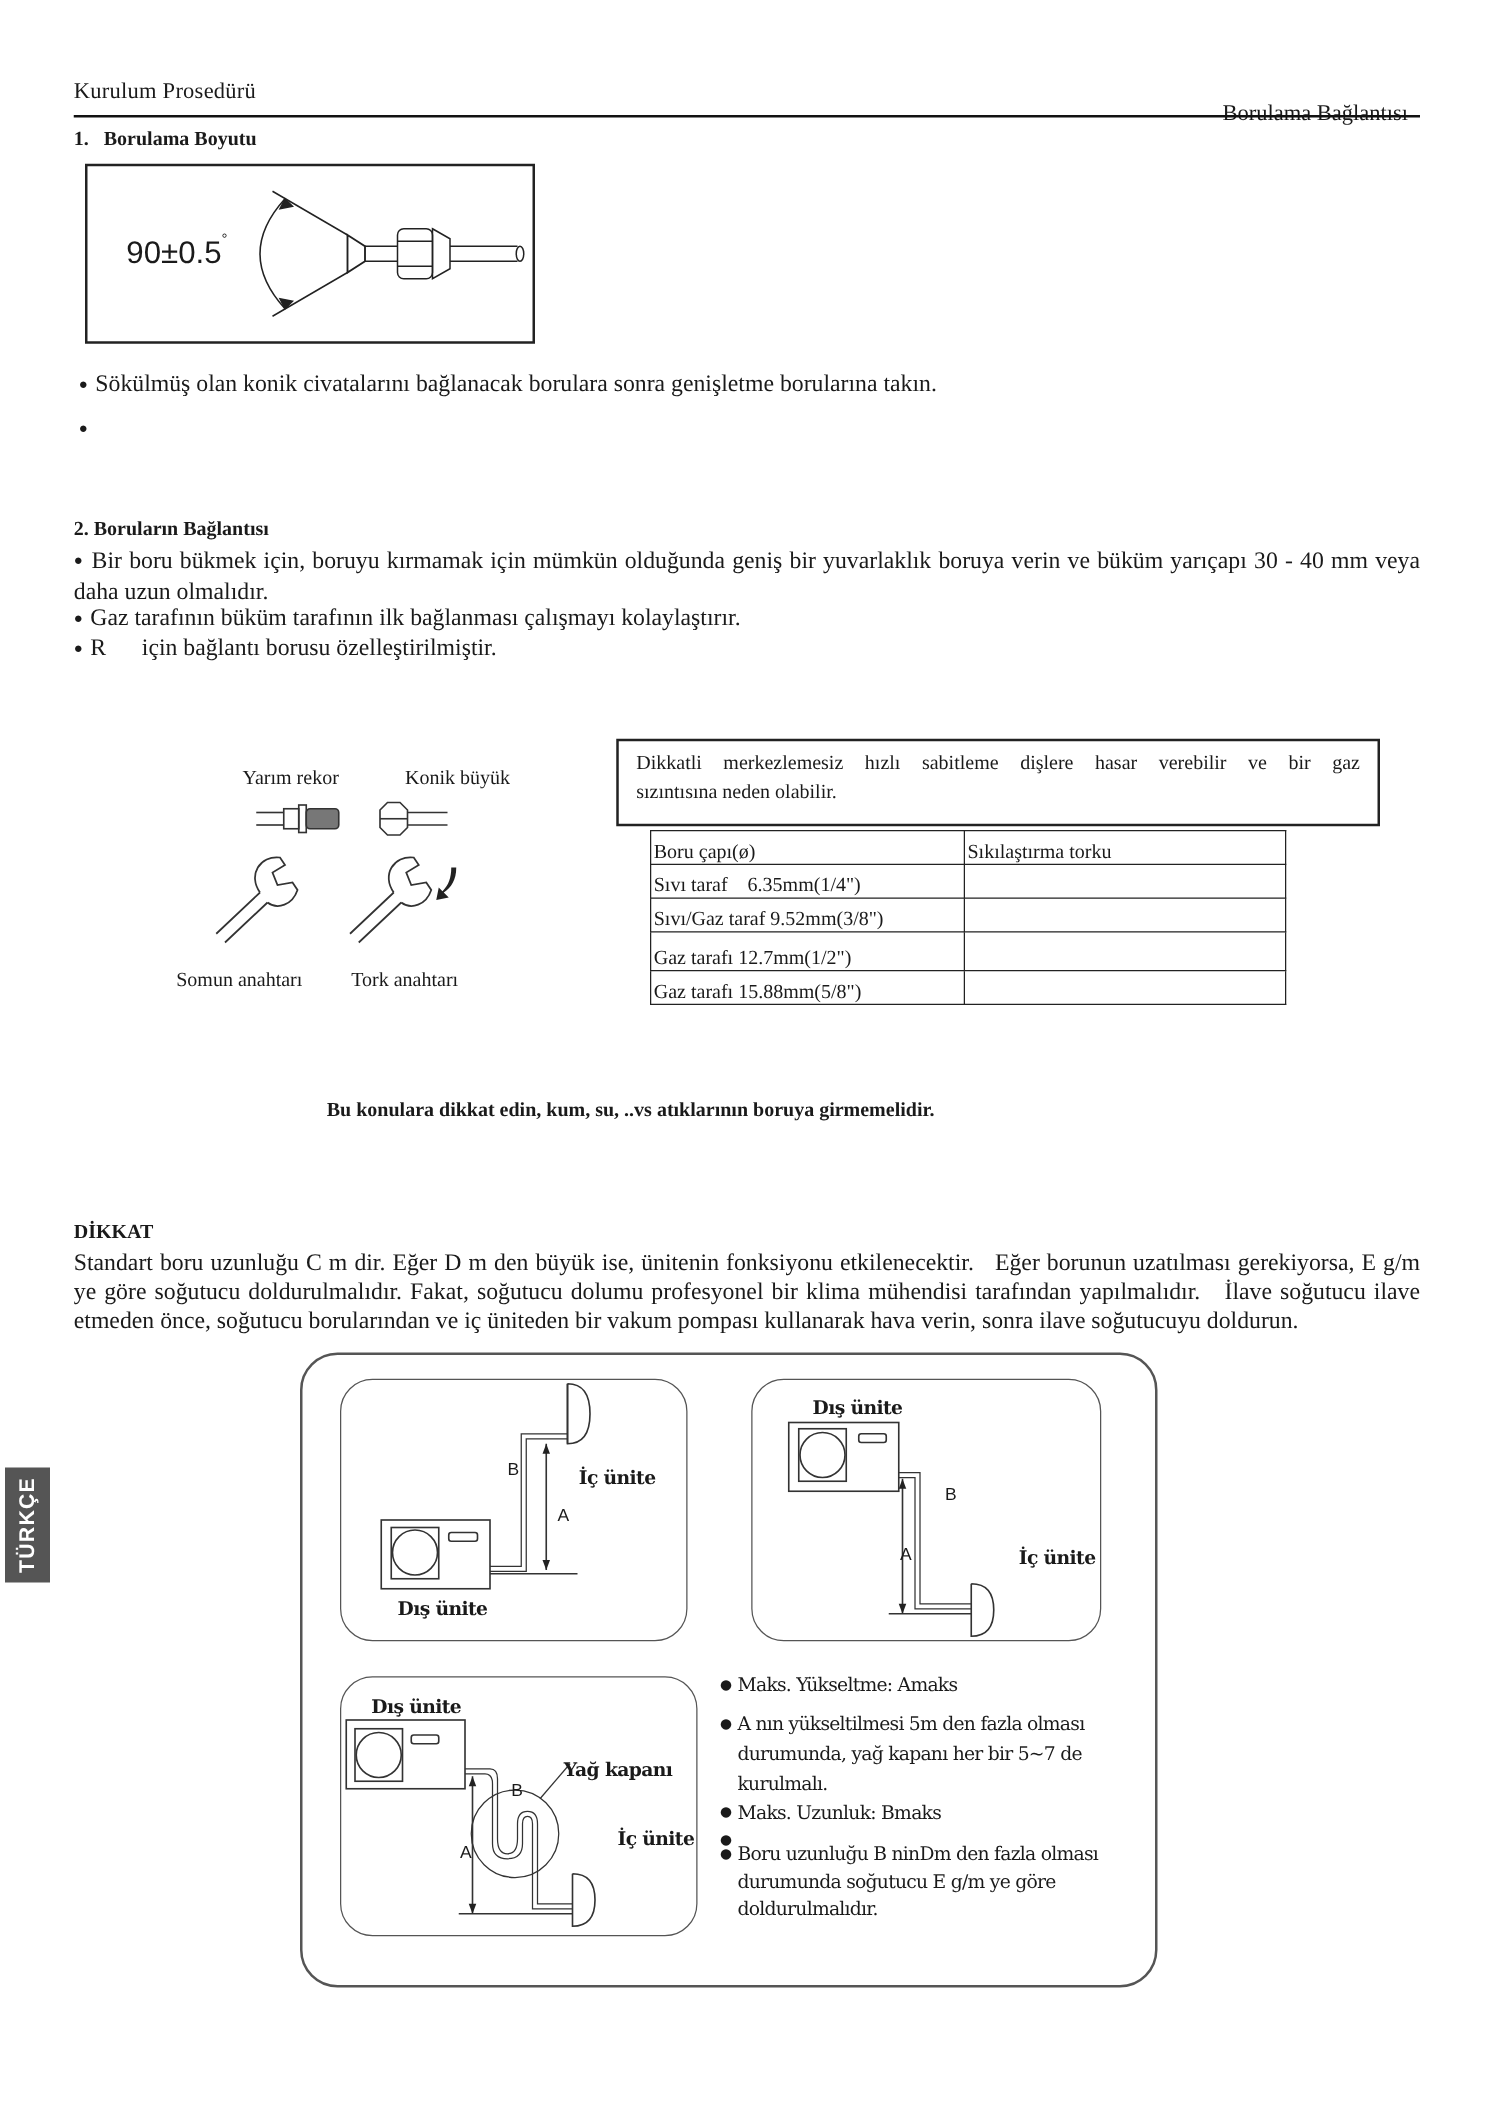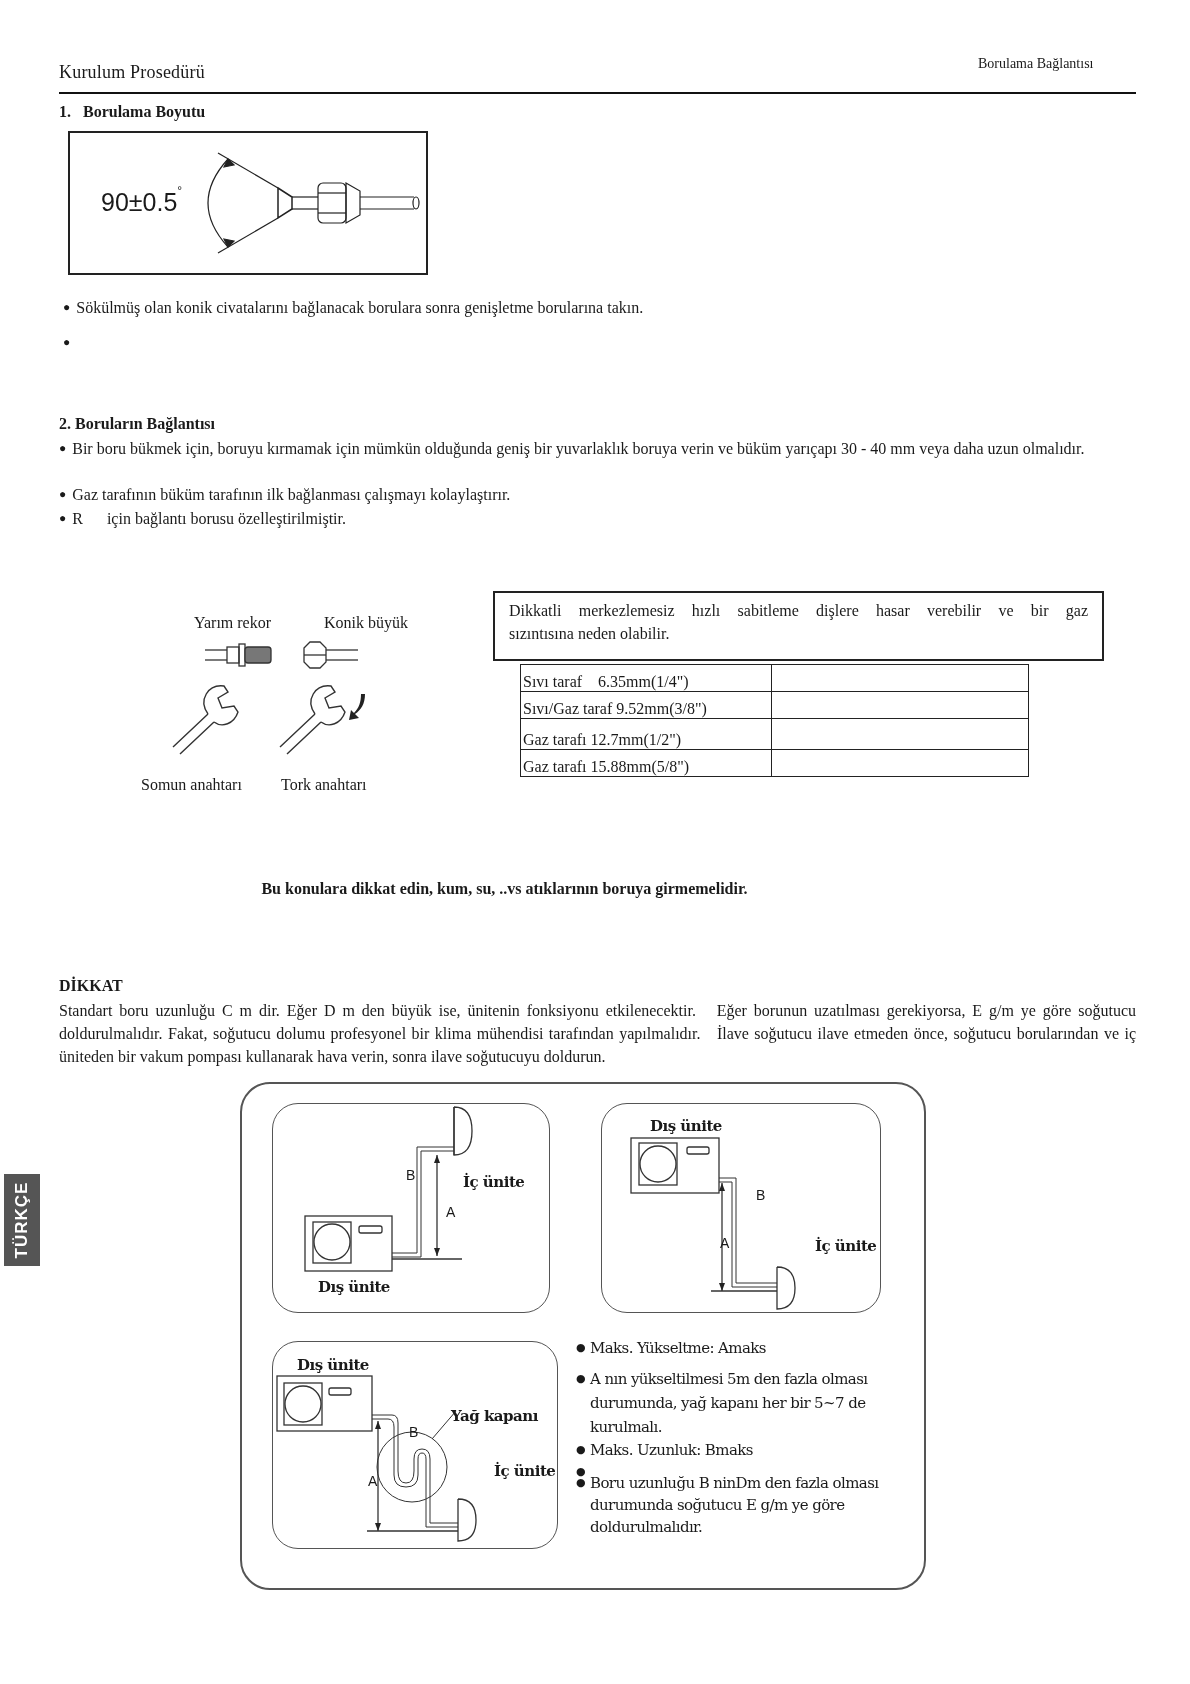--- a/index.html
+++ b/index.html
@@ -1,23 +1,23 @@
 <!DOCTYPE html>
 <html><head>
 <meta charset="utf-8">
 <style>
   html, body { margin:0; padding:0; background:#ffffff; }
   body { width:1190px; height:1684px; position:relative; overflow:hidden;
          font-family:"Liberation Serif", "DejaVu Serif", serif; color:#1a1a1a; }
   .abs { position:absolute; }
   .page-title { left:59px; top:62px; font-size:18px; font-weight:normal; letter-spacing:0.2px; }
-  .header-right { left:978px; top:56px; font-size:14px; }
+  .header-right { left:978px; top:80px; font-size:18px; }
   .header-rule { left:59px; top:92px; width:1077px; height:2px; background:#111; }
   .h-section { font-size:16px; font-weight:bold; }
-  .body-text { font-size:16px; line-height:23px; }
+  .body-text { font-size:19px; line-height:23px; }
   .justify { text-align:justify; }
   .bullet::before { content:"\25CF"; font-size:12px; position:relative; top:-2px; margin-right:6px; }
   .flare-box { left:68px; top:131px; width:360px; height:144px; border:2px solid #222; box-sizing:border-box; }
   .angle-label { left:101px; top:188px; font-family:"Liberation Sans", "DejaVu Sans", sans-serif; font-size:25px; }
   .deg { font-size:12px; vertical-align:top; position:relative; top:-4px; }
   .tools-label { font-size:16px; }
   .note-box { left:493px; top:591px; width:611px; height:70px; border:2px solid #222; box-sizing:border-box;
               padding:6px 14px; font-size:16px; line-height:23px; }
   .note-box .first-line { text-align:justify; text-align-last:justify; display:block; }
   table.torque { position:absolute; left:520px; top:664px; border-collapse:collapse; font-size:16px; }
@@ -115,20 +115,24 @@
   <path d="M90 12 C90 22 86 28 80 32 L84 36 L74 38 L76 28 L79 31 C84 26 86 20 86 12 Z" fill="#222"></path>
 </svg>
 
 <div class="abs note-box">
   <span class="first-line">Dikkatli merkezlemesiz hızlı sabitleme dişlere hasar verebilir ve bir gaz</span>
   <span>sızıntısına neden olabilir.</span>
 </div>
 
 <table class="torque">
   <tbody>
+      <tr>
+    <td class="c1">Boru çapı(ø)</td>
+    <td class="c2">Sıkılaştırma torku</td>
+  </tr>
   <tr>
     <td class="c1" style="white-space:pre;">Sıvı taraf    6.35mm(1/4")</td>
     <td class="c2"></td>
   </tr>
   <tr>
     <td class="c1">Sıvı/Gaz taraf 9.52mm(3/8")</td>
     <td class="c2"></td>
   </tr>
   <tr>
     <td class="c1" style="height:30px;">Gaz tarafı 12.7mm(1/2")</td>

